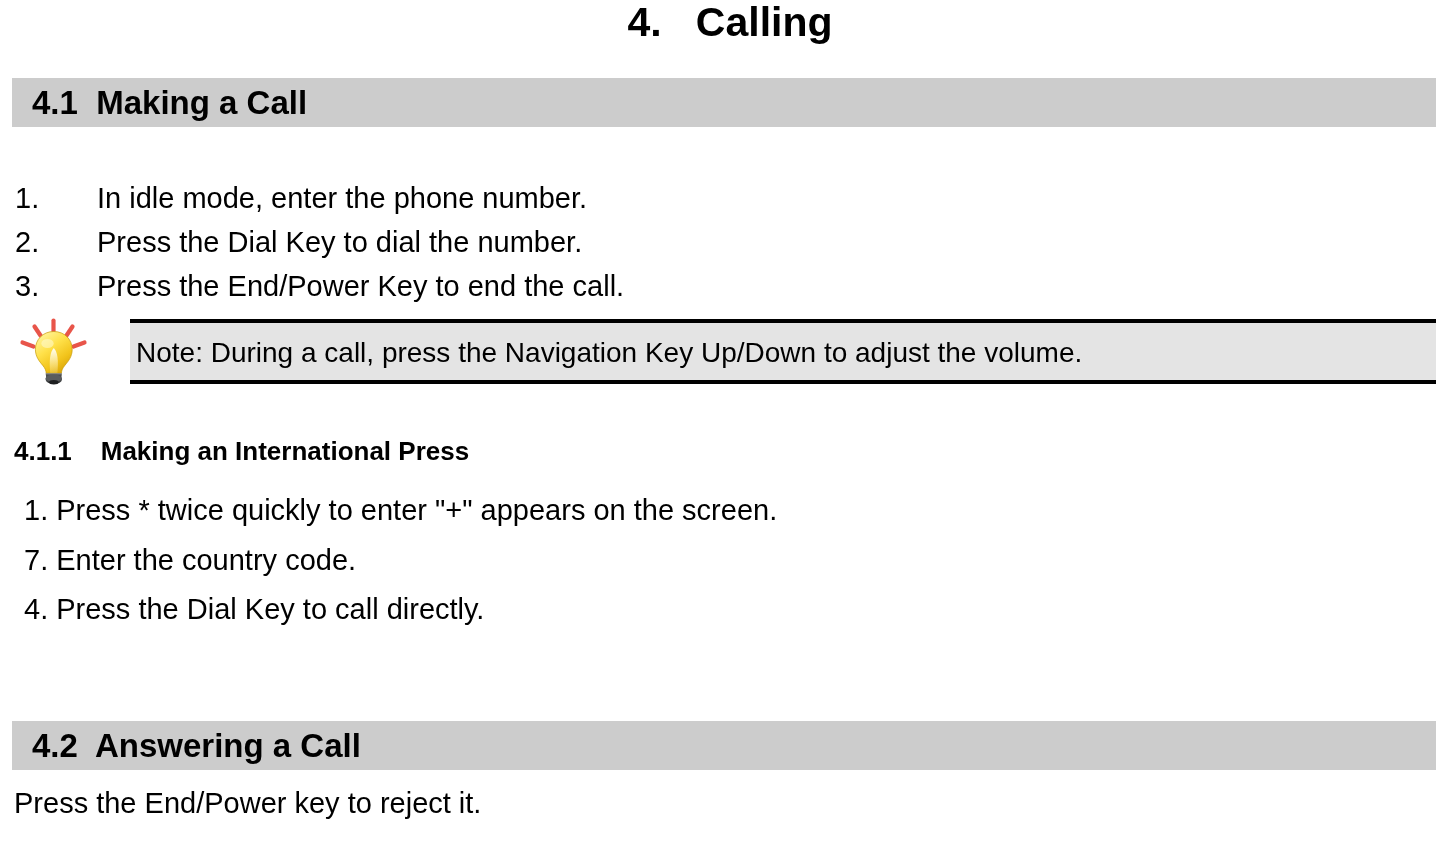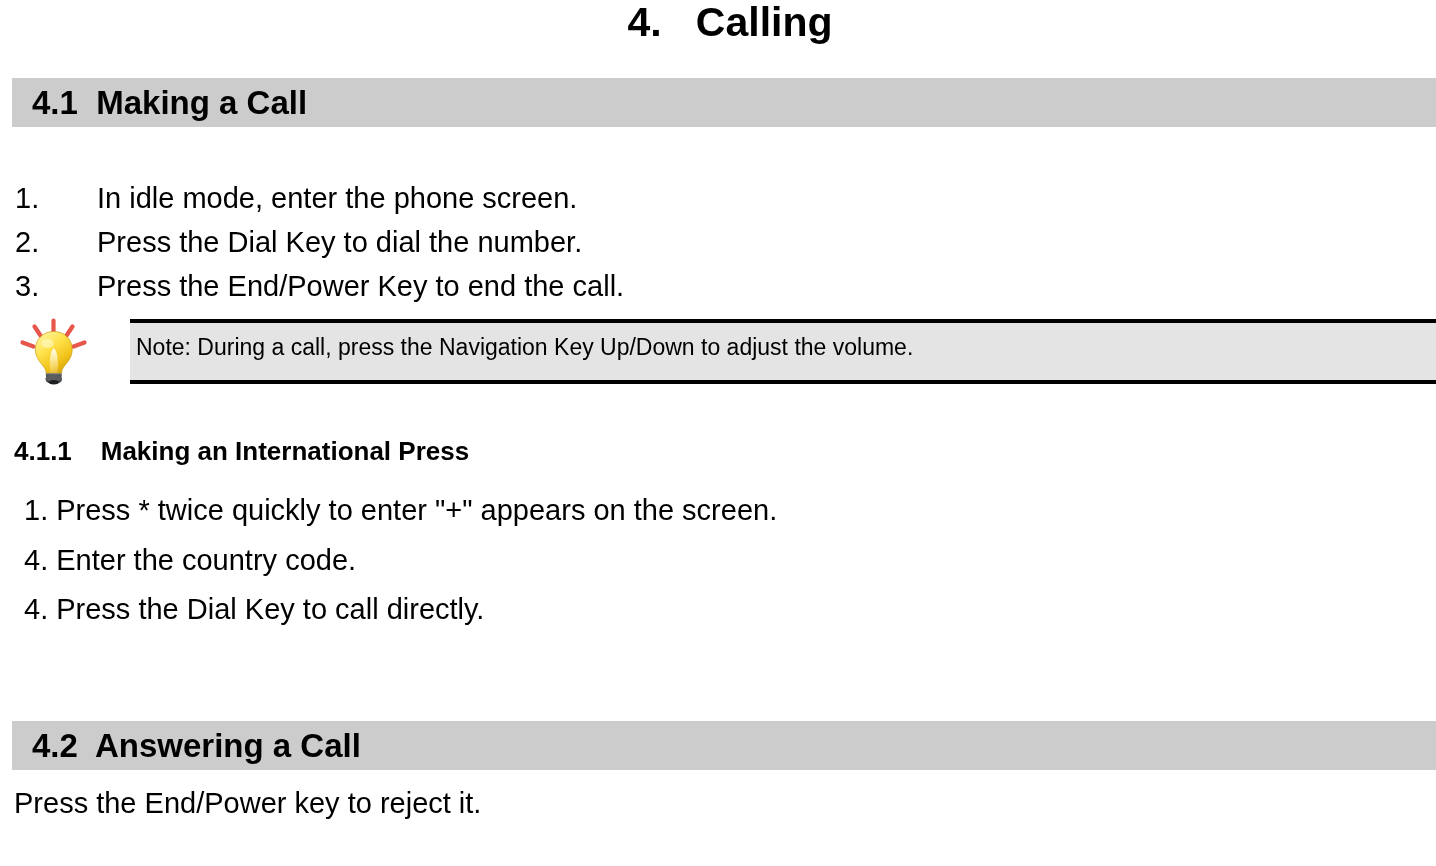--- a/index.html
+++ b/index.html
@@ -98,22 +98,22 @@
     width: 1318px;
     height: 65px;
     background: #e4e4e4;
     border-top: 4px solid #000000;
     border-bottom: 4px solid #000000;
     box-sizing: border-box;
   }
   .note-text {
     position: absolute;
     left: 6px;
-    top: 6px;
-    font-size: 23px;
+    top: 12px;
+    font-size: 28px;
     line-height: 36px;
     white-space: pre;
   }
 
   
   .subheading {
     position: absolute;
     left: 2px;
     top: 432px;
     font-size: 26px;
@@ -155,21 +155,21 @@
 
 <div class="page">
 
   <div class="chapter-title">4.   Calling</div>
 
   <div class="section-bar section-41">4.1  Making a Call</div>
 
   <div class="steps-block">
     <div class="step-row">
       <span class="step-num">1.</span>
-      <span class="step-text">In idle mode, enter the phone screen.</span>
+      <span class="step-text">In idle mode, enter the phone number.</span>
     </div>
     <div class="step-row">
       <span class="step-num">2.</span>
       <span class="step-text">Press the Dial Key to dial the number.</span>
     </div>
     <div class="step-row">
       <span class="step-num">3.</span>
       <span class="step-text">Press the End/Power Key to end the call.</span>
     </div>
   </div>
@@ -225,21 +225,21 @@
 
     <div class="note-box">
       <span class="note-text">Note: During a call, press the Navigation Key Up/Down to adjust the volume.</span>
     </div>
   </div>
 
   <div class="subheading">4.1.1    Making an International Press</div>
 
   <div class="simple-steps">
     <div class="simple-line">1. Press * twice quickly to enter "+" appears on the screen.</div>
-    <div class="simple-line">4. Enter the country code.</div>
+    <div class="simple-line">7. Enter the country code.</div>
     <div class="simple-line">4. Press the Dial Key to call directly.</div>
   </div>
 
   <div class="section-bar section-42">4.2  Answering a Call</div>
 
   <div class="para-block">
     <div class="para-line">Press the End/Power key to reject it.</div>
   </div>
 
 </div>

